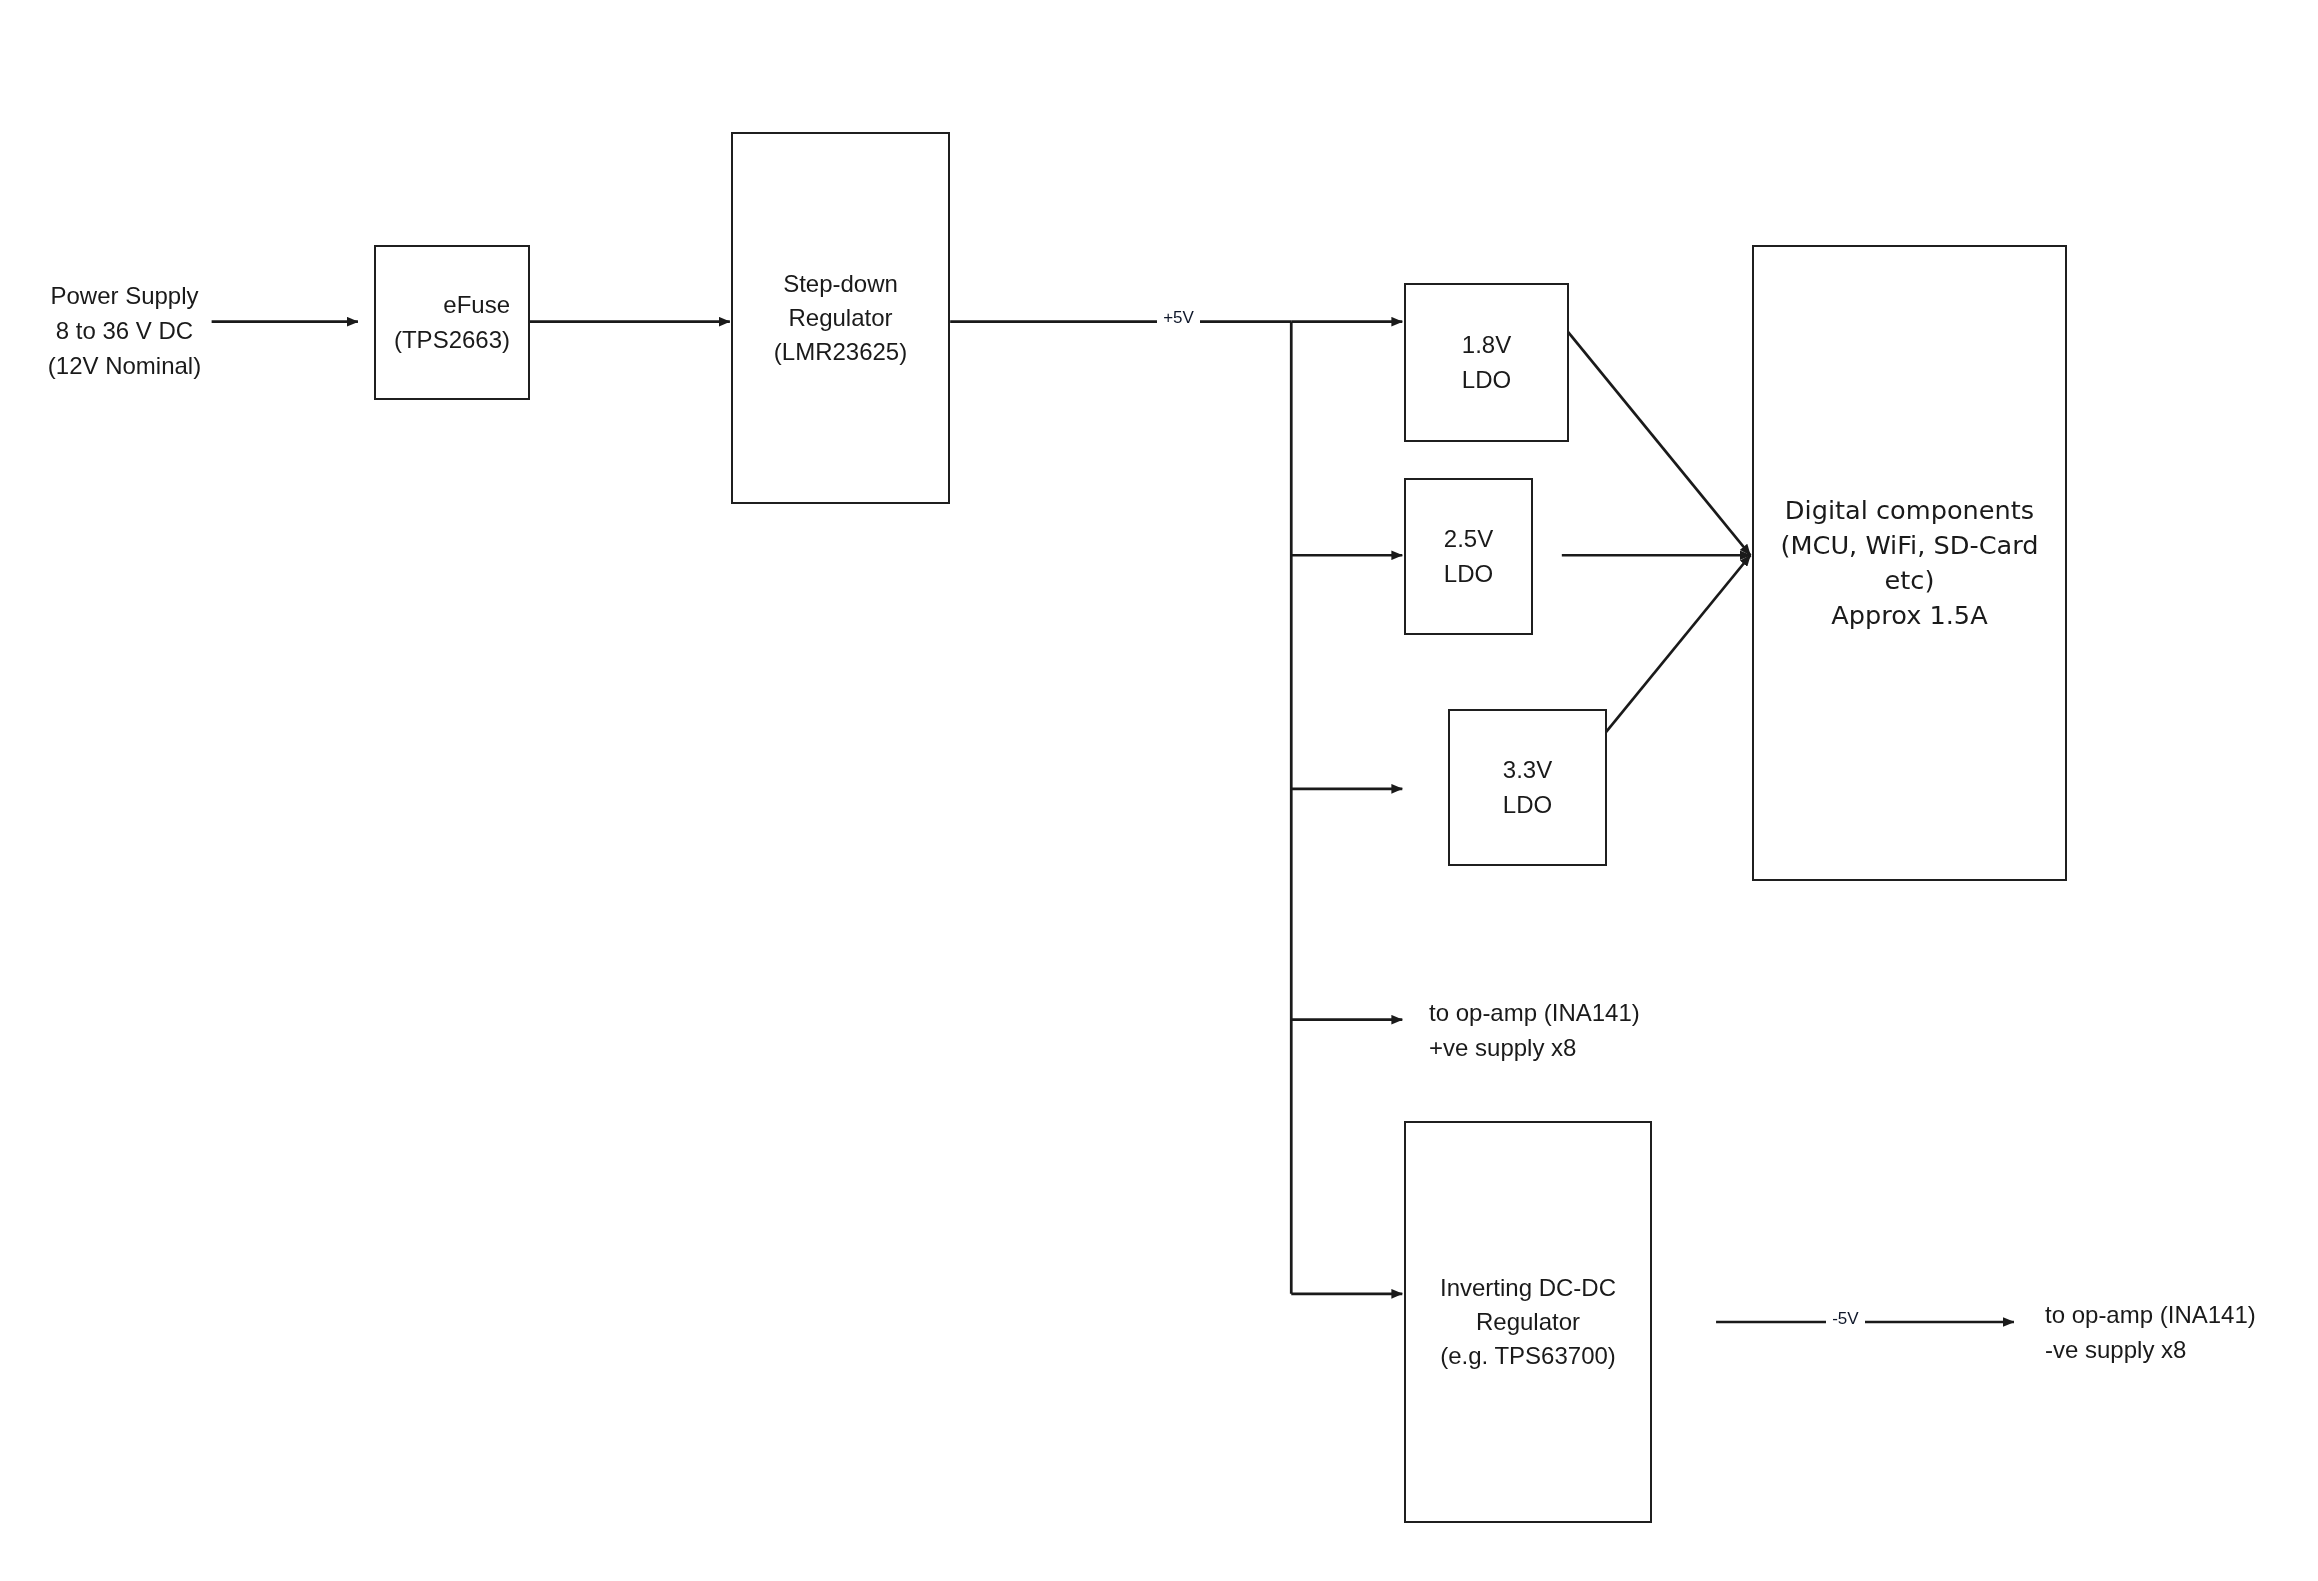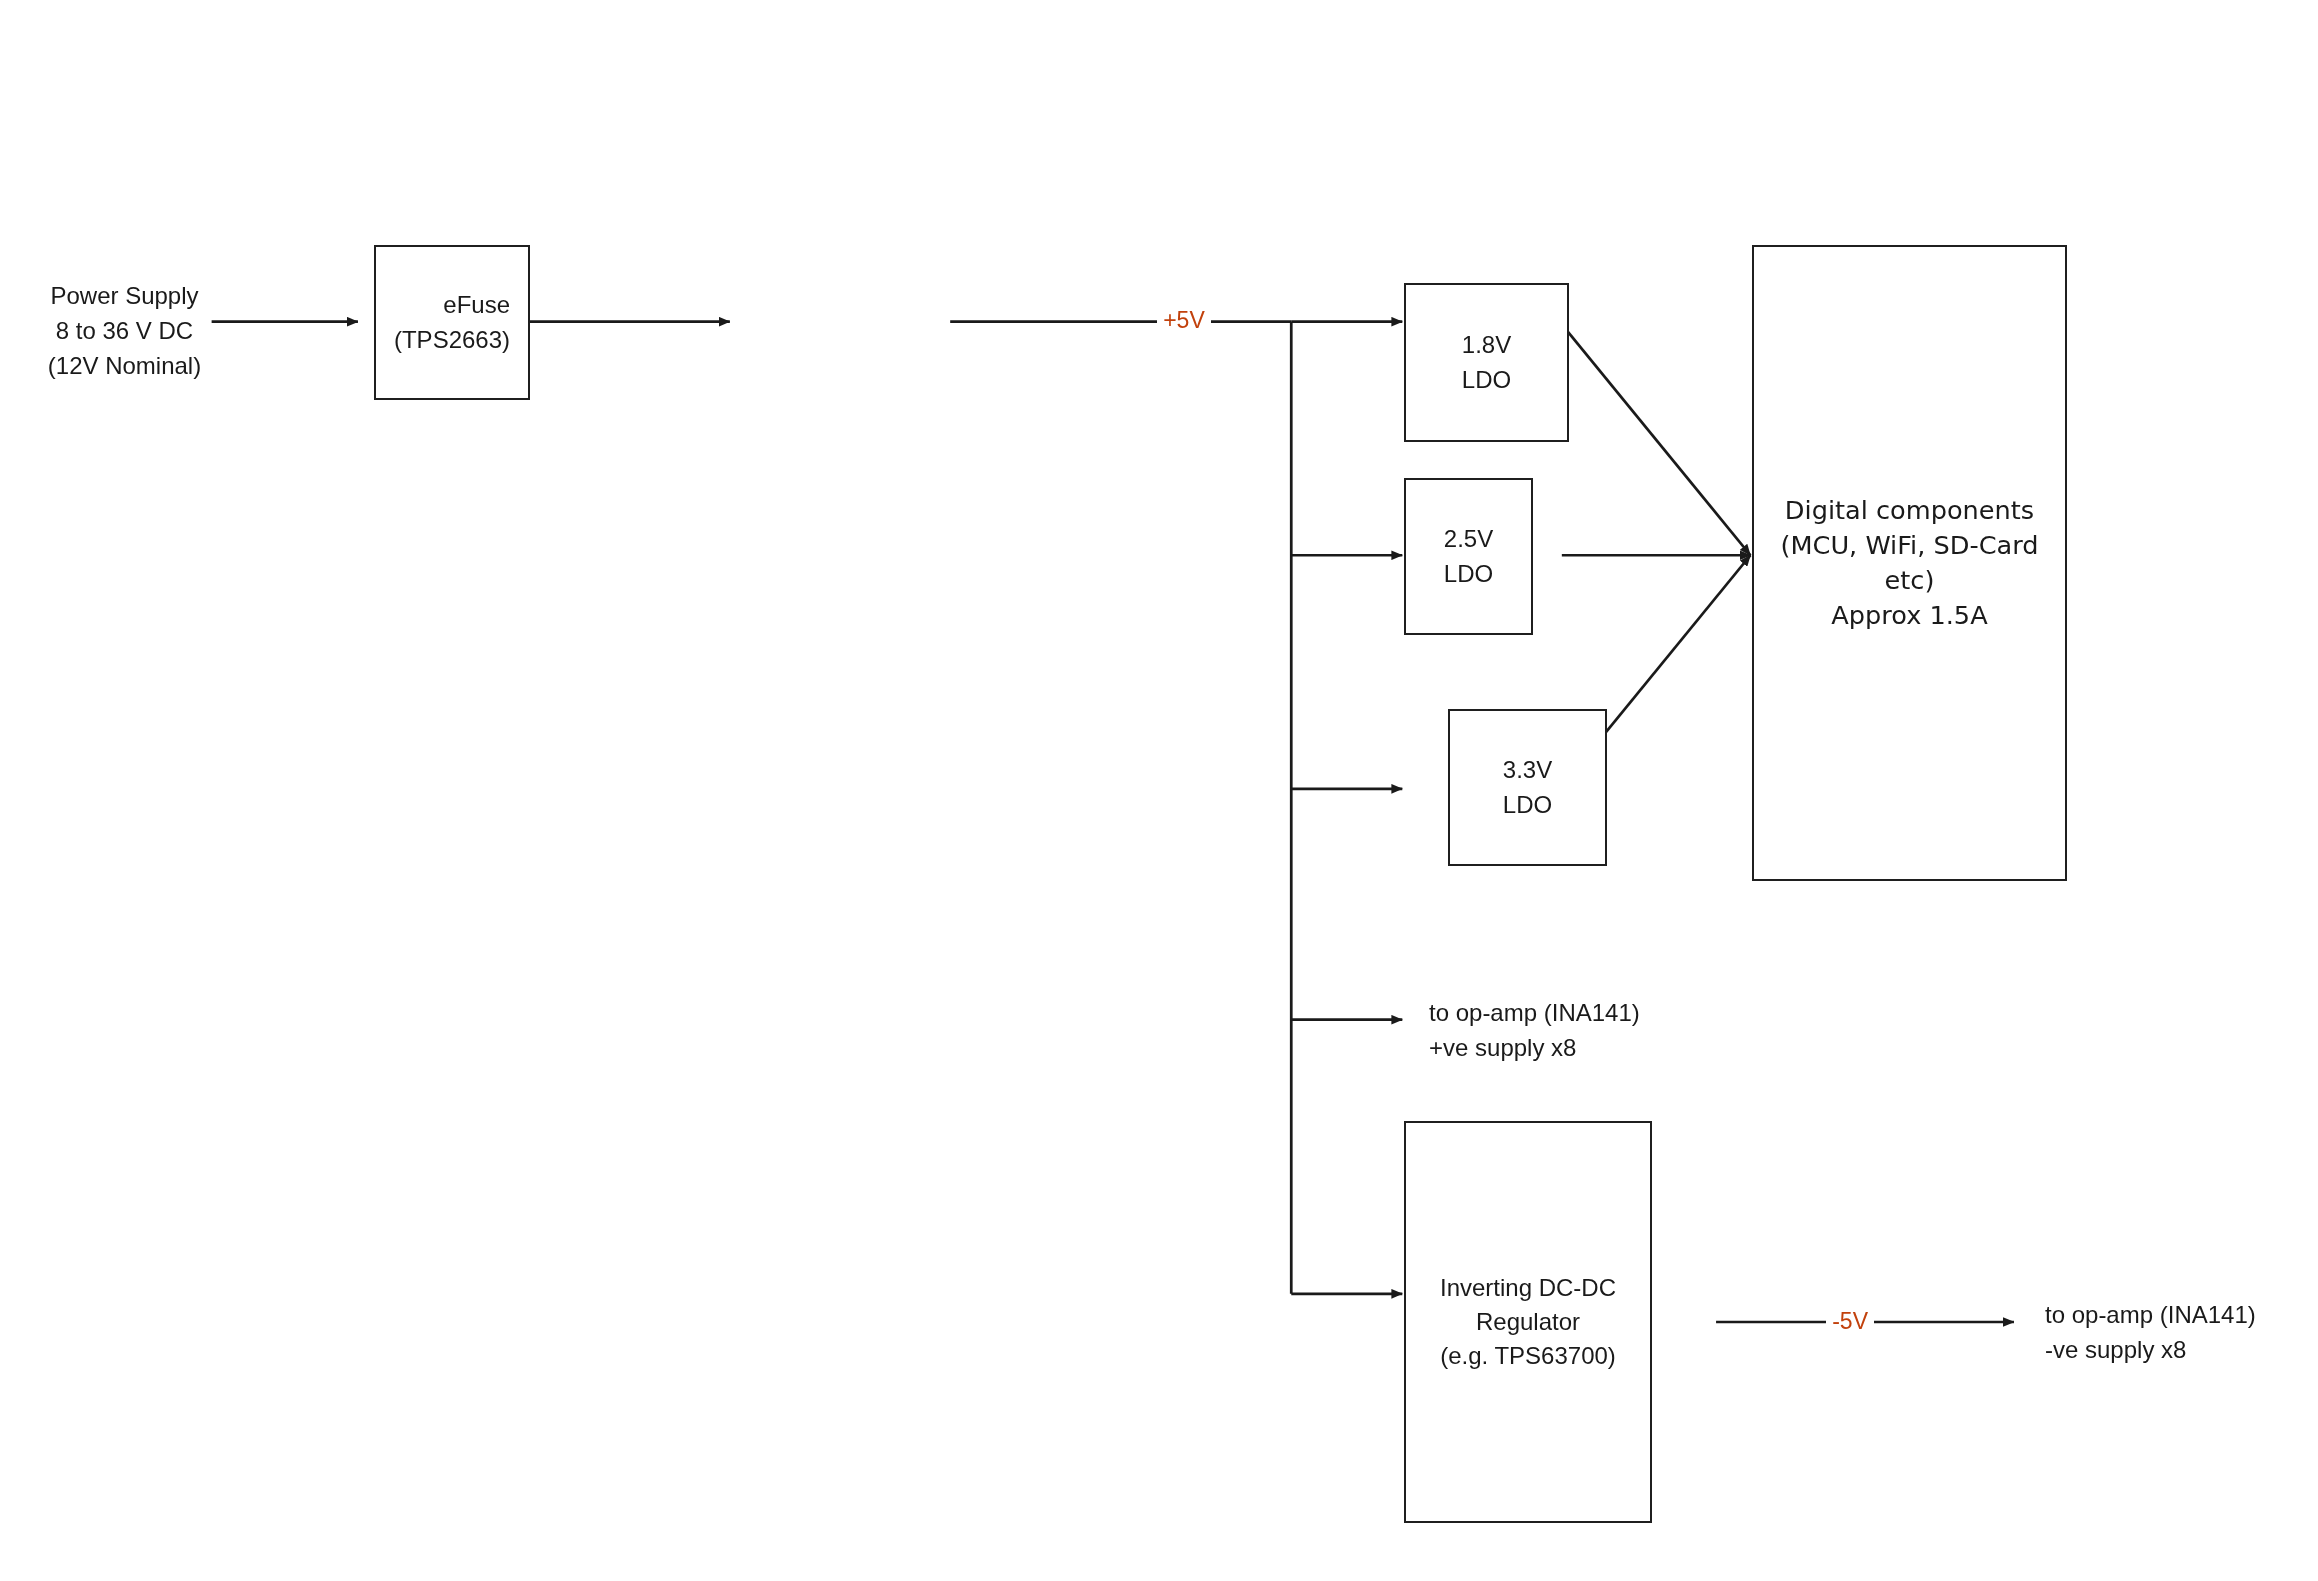--- a/index.html
+++ b/index.html
@@ -44,22 +44,22 @@
   .free-label {
     position: absolute;
     font-size: 24px;
     line-height: 1.45;
     color: #1a1a1a;
     white-space: pre-line;
     color: #1a1a1a;
   }
   .wire-label {
     position: absolute;
-    font-size: 23px;
-    color: #c2410c;
+    font-size: 17px;
+    color: #0f172a;
     background: #ffffff;
     padding: 0 6.2px;
     line-height: 1;
   }
   
   .box.digital .box-label {
     font-family: "DejaVu Sans", sans-serif;
     font-size: 25.6px;
     line-height: 1.36;
   }
@@ -103,20 +103,25 @@
 
       <line x1="1947" y1="1500" x2="2285" y2="1500" marker-end="url(#ah)"></line>
     </g>
   </svg>
 
   <div class="box" style="left:374px; top:245px; width:156px; height:155px;text-align:right;">
     <span class="box-label">eFuse
 (TPS2663)</span>
   </div>
 
+  <div class="box" style="left:731px; top:132px; width:219px; height:372px;">
+    <span class="box-label">Step-down
+Regulator
+(LMR23625)</span>
+  </div>
 
   <div class="box" style="left:1404px; top:244px; width:165px; height:159px;margin-top:39px;">
     <span class="box-label">1.8V
 LDO</span>
   </div>
 
   <div class="box" style="left:1404px; top:478px; width:129px; height:157px;">
     <span class="box-label">2.5V
 LDO</span>
   </div>

